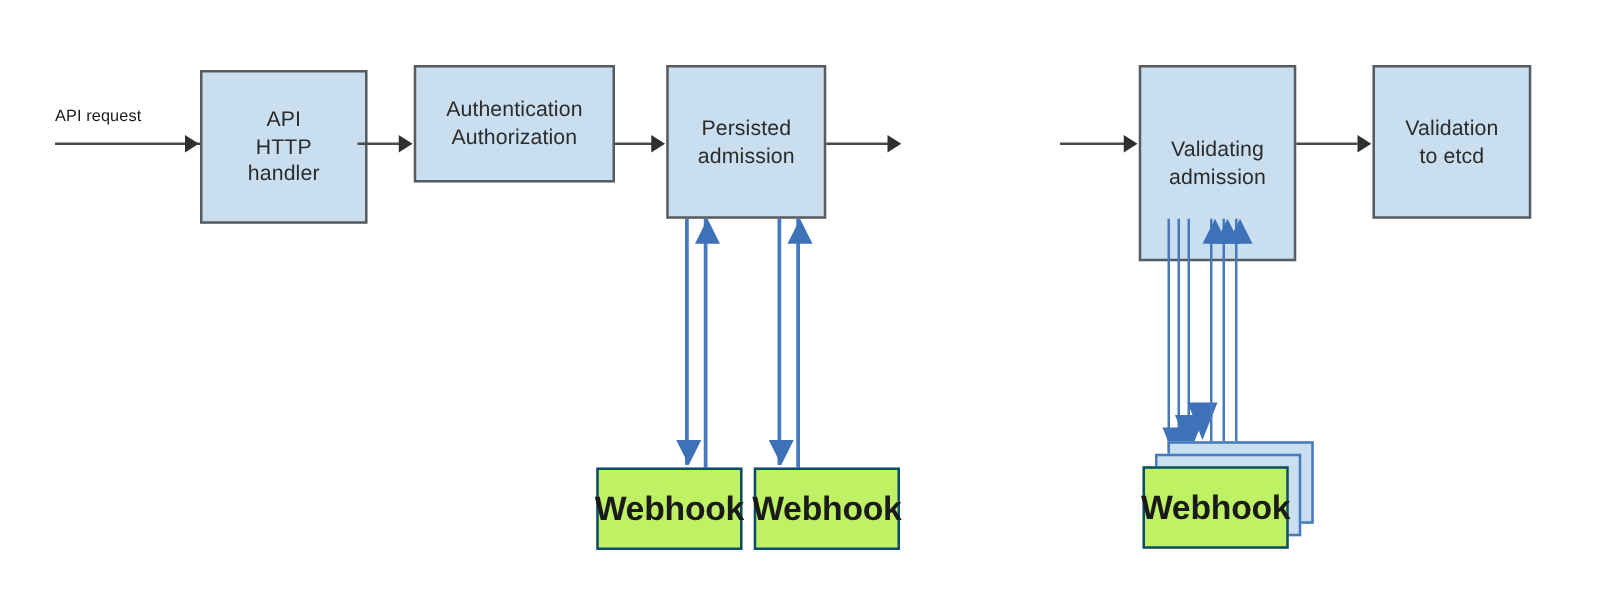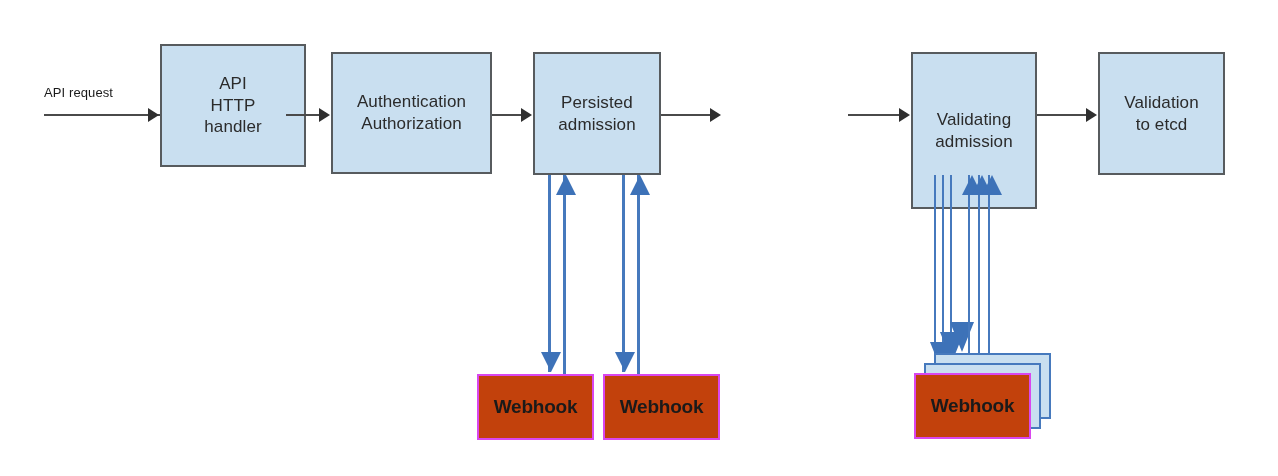--- a/index.html
+++ b/index.html
@@ -30,28 +30,28 @@
     color: #2b2b2b;
     font-size: 17px;
     line-height: 1.28;
     letter-spacing: 0.1px;
     white-space: pre-line;
   }
   
   .webhook-box {
     position: absolute;
     box-sizing: border-box;
-    background: #c2410c;
-    border: 2px solid #d946ef;
+    background: #bef264;
+    border: 2px solid #0c4a6e;
     display: flex;
     align-items: center;
     justify-content: center;
     text-align: center;
     color: #1a1a1a;
-    font-size: 19px;
+    font-size: 27px;
     font-weight: 600;
     letter-spacing: -0.2px;
   }
   .webhook-ghost {
     position: absolute;
     box-sizing: border-box;
     background: #c9dff0;
     border: 2px solid #4679bd;
   }
   
@@ -104,25 +104,25 @@
 </style>
 </head>
 <body>
 
 <div id="canvas">
 
   <div class="entry-label" style="left:44px; top:85px;">API request</div>
   <div class="hline" style="left:44px; top:114px; width:116px;"></div>
   <div class="harrow" style="left:148px; top:108px;"></div>
 
-  <div class="stage-box" style="left:160px; top:44px; width:146px; height:123px;text-align:center;">API
+  <div class="stage-box" style="left:160px; top:56px; width:134px; height:123px;text-align:center;">API
 HTTP
 handler</div>
 
-  <div class="stage-box" style="left:331px; top:52px; width:161px; height:122px;">Authentication
+  <div class="stage-box" style="left:331px; top:52px; width:161px; height:94px;">Authentication
 Authorization</div>
 
   <div class="stage-box" style="left:533px; top:52px; width:128px; height:123px;">Persisted
 admission</div>
 
 
   <div class="stage-box" style="left:911px; top:52px; width:126px; height:157px;">Validating
 admission</div>
 
   <div class="stage-box" style="left:1098px; top:52px; width:127px; height:123px;">Validation

